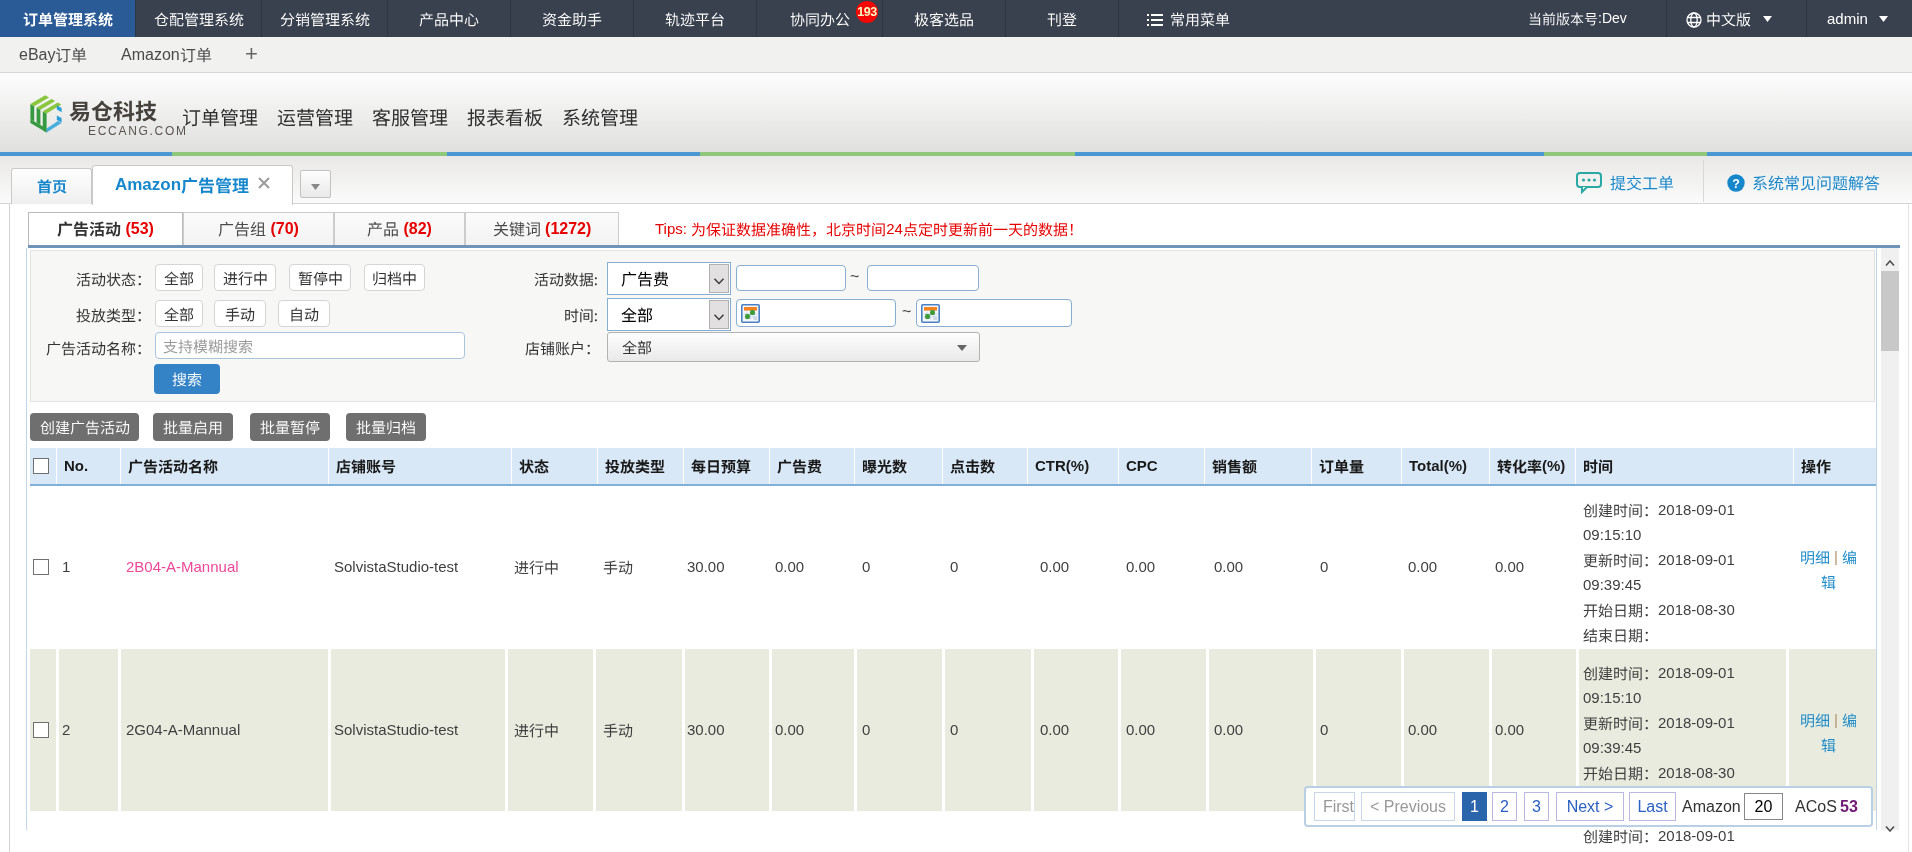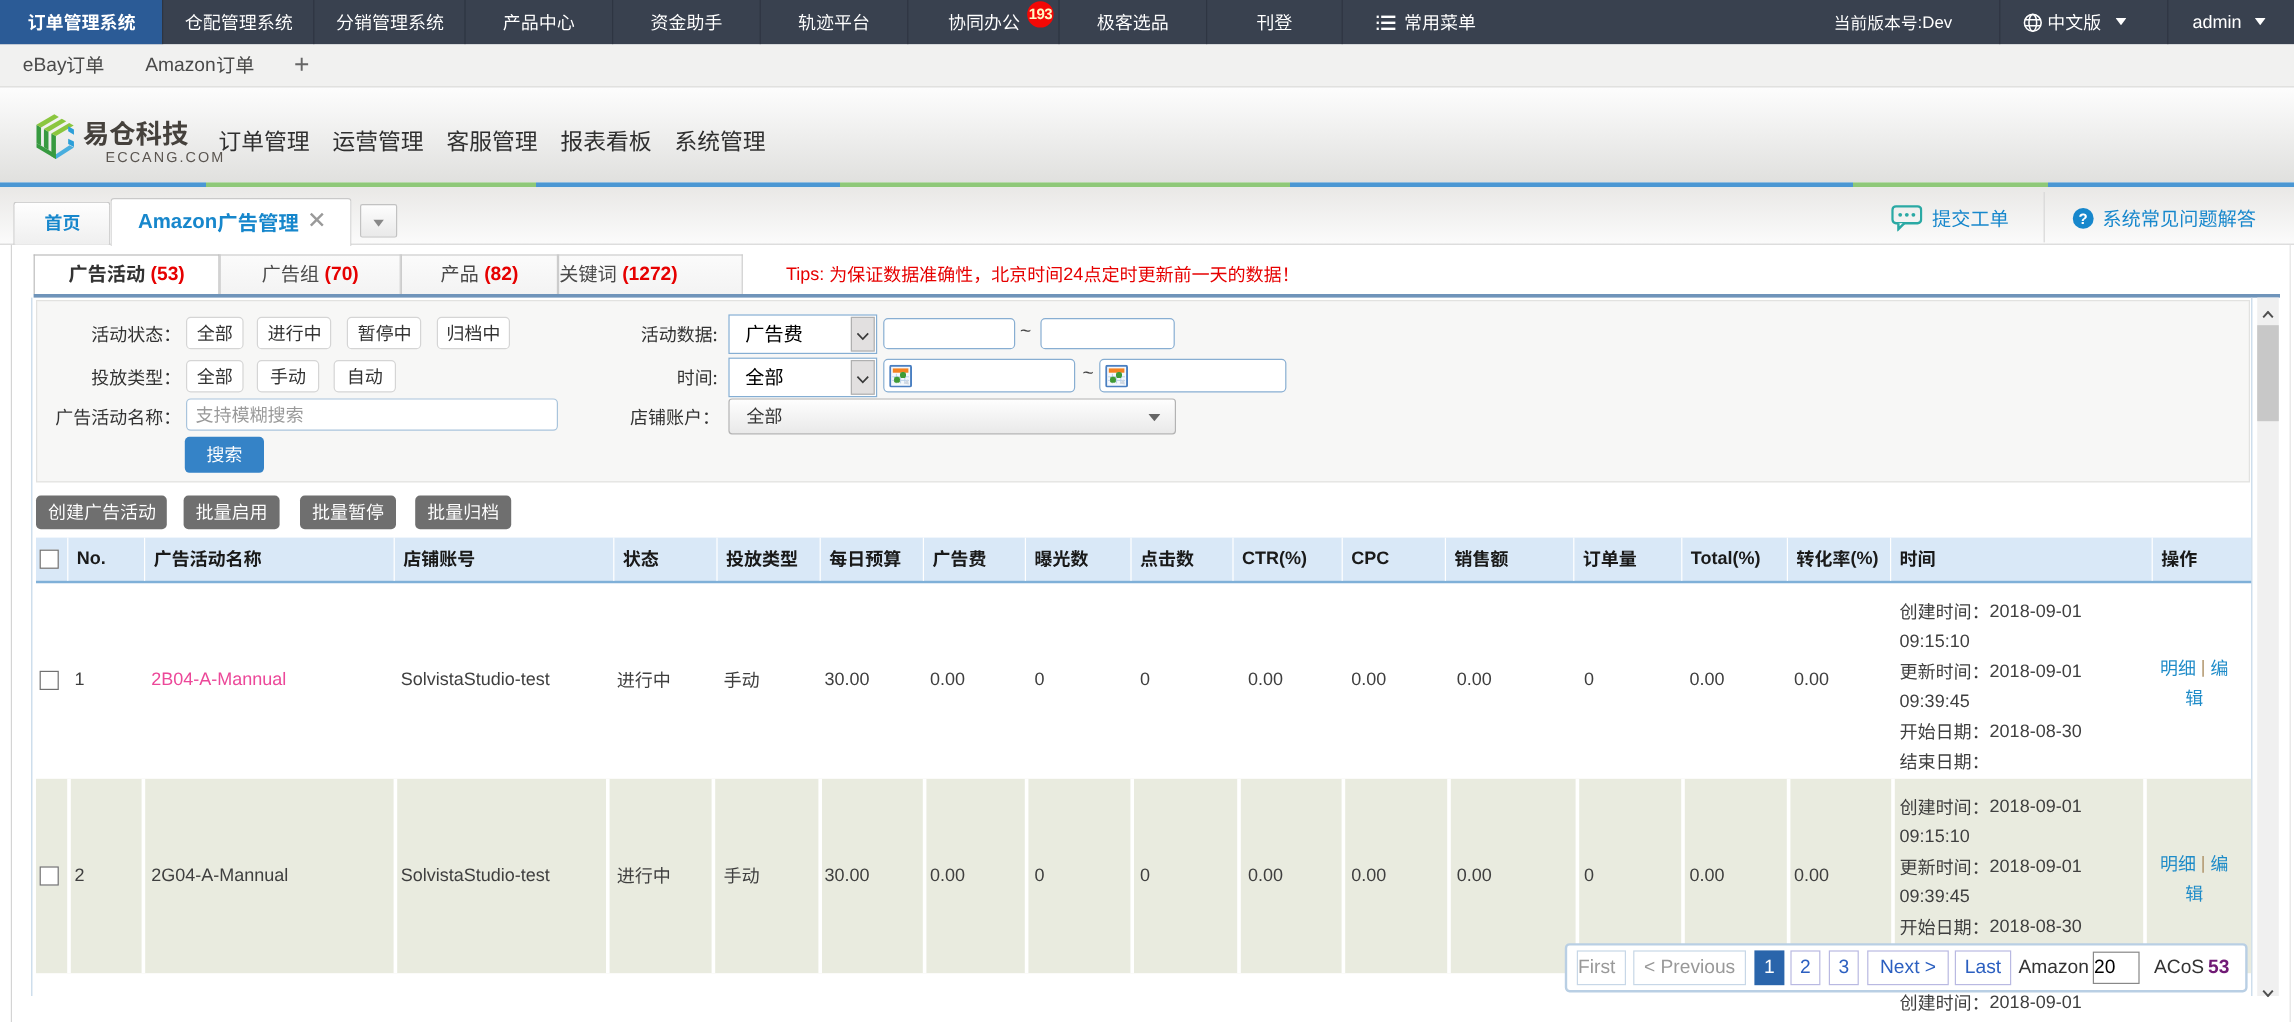--- a/index.html
+++ b/index.html
@@ -288,21 +288,21 @@
         <use href="#r48" x="1000"></use>
         <use href="#r49" x="2000"></use>
       </g>
     </svg> (70)</div>
 <div class="ab" style="left:334px;top:212px;width:131px;height:33px;background:linear-gradient(#fbfbfb,#f3f3f3);border:1px solid #ccc;border-bottom:none;text-align:center;line-height:31px;font-size:16px;font-weight:bold;color:#e60000"><svg class="t" style="vertical-align:-3px;" width="32" height="16" viewBox="0 0 32.0 16">
       <g fill="#4a4a4a" transform="translate(0,14.1) scale(0.0160,-0.0160)">
         <use href="#re" x="0"></use>
         <use href="#rf" x="1000"></use>
       </g>
     </svg> (82)</div>
-<div class="ab" style="left:465px;top:212px;width:154px;height:33px;background:linear-gradient(#fbfbfb,#f3f3f3);border:1px solid #ccc;border-bottom:none;text-align:left;line-height:31px;font-size:16px;font-weight:bold;color:#e60000"><svg class="t" style="vertical-align:-3px;" width="48" height="16" viewBox="0 0 48.0 16">
+<div class="ab" style="left:465px;top:212px;width:154px;height:33px;background:linear-gradient(#fbfbfb,#f3f3f3);border:1px solid #ccc;border-bottom:none;text-align:center;line-height:31px;font-size:16px;font-weight:bold;color:#e60000"><svg class="t" style="vertical-align:-3px;" width="48" height="16" viewBox="0 0 48.0 16">
       <g fill="#4a4a4a" transform="translate(0,14.1) scale(0.0160,-0.0160)">
         <use href="#r4a" x="0"></use>
         <use href="#r4b" x="1000"></use>
         <use href="#r4c" x="2000"></use>
       </g>
     </svg> (1272)</div>
 <div class="ab" style="left:655px;top:214px;height:30px;line-height:30px;font-size:15px;color:#e60000">Tips: <svg class="t" style="vertical-align:-3px;" width="195" height="15" viewBox="0 0 195.0 15">
       <g fill="#e60000" transform="translate(0,13.2) scale(0.0150,-0.0150)">
         <use href="#r4d" x="0"></use>
         <use href="#r4e" x="1000"></use>
@@ -845,29 +845,29 @@
 <div class="ab" style="left:1583px;top:823px;height:25px;line-height:25px;font-size:15px;color:#3f3f3f"><svg class="t" style="vertical-align:-3px;" width="75" height="15" viewBox="0 0 75.0 15">
       <g fill="#3f3f3f" transform="translate(0,13.2) scale(0.0150,-0.0150)">
         <use href="#r82" x="0"></use>
         <use href="#r83" x="1000"></use>
         <use href="#r58" x="2000"></use>
         <use href="#r59" x="3000"></use>
         <use href="#r66" x="4000"></use>
       </g>
     </svg>2018-09-01</div>
 <div class="ab" style="left:1304px;top:786px;width:569px;height:41px;background:#fff;border:2px solid #b9cfe4;border-radius:4px"></div>
-<div class="ab" style="left:1314px;top:792px;width:41px;height:29px;border:1px solid #c7d7e7;text-align:left;line-height:27px;font-size:16px;color:#999;white-space:nowrap">First</div>
+<div class="ab" style="left:1314px;top:792px;width:41px;height:29px;border:1px solid #c7d7e7;text-align:right;line-height:27px;font-size:16px;color:#999;white-space:nowrap">First</div>
 <div class="ab" style="left:1361px;top:792px;width:94px;height:29px;border:1px solid #c7d7e7;text-align:center;line-height:27px;font-size:16px;color:#999;white-space:nowrap">&lt; Previous</div>
 <div class="ab" style="left:1462px;top:792px;width:25px;height:29px;background:#2a65ab;text-align:center;line-height:29px;font-size:16px;color:#fff">1</div>
 <div class="ab" style="left:1492px;top:792px;width:25px;height:29px;border:1px solid #b9b9e2;text-align:center;line-height:27px;font-size:16px;color:#2b5fc0;white-space:nowrap">2</div>
 <div class="ab" style="left:1524px;top:792px;width:25px;height:29px;border:1px solid #b9b9e2;text-align:center;line-height:27px;font-size:16px;color:#2b5fc0;white-space:nowrap">3</div>
 <div class="ab" style="left:1556px;top:792px;width:68px;height:29px;border:1px solid #b9b9e2;text-align:center;line-height:27px;font-size:16px;color:#2b5fc0;white-space:nowrap">Next &gt;</div>
 <div class="ab" style="left:1629px;top:792px;width:47px;height:29px;border:1px solid #b9b9e2;text-align:center;line-height:27px;font-size:16px;color:#2b5fc0;white-space:nowrap">Last</div>
 <div class="ab" style="left:1682px;top:792px;height:29px;line-height:29px;font-size:16px;color:#333">Amazon</div>
-<div class="ab" style="left:1744px;top:793px;width:39px;height:27px;border:1px solid #888;line-height:25px;font-size:16px;color:#000">20</div>
+<div class="ab" style="left:1744px;top:793px;width:39px;height:27px;border:1px solid #888;text-align:center;line-height:25px;font-size:16px;color:#000">20</div>
 <div class="ab" style="left:1795px;top:792px;height:29px;line-height:29px;font-size:16px;color:#333">ACoS</div>
 <div class="ab" style="left:1840px;top:792px;height:29px;line-height:29px;font-size:16px;color:#701a75;font-weight:bold">53</div>
 <div class="ab" style="left:1881px;top:248px;width:18px;height:582px;background:#f0f0f0"></div>
 <div class="ab" style="left:1881px;top:252px;width:18px;height:17px;text-align:center"><svg width="10" height="6" viewBox="0 0 10 6">
       <path d="M1 5.5 L5 1 L9 5.5" stroke="#505050" stroke-width="1.6" fill="none"></path>
     </svg></div>
 <div class="ab" style="left:1881px;top:271px;width:18px;height:80px;background:#c8c8c8"></div>
 <div class="ab" style="left:1881px;top:812px;width:18px;height:17px;text-align:center;padding-top:6px"><svg width="10" height="6" viewBox="0 0 10 6">
       <path d="M1 0.5 L5 5 L9 0.5" stroke="#505050" stroke-width="1.6" fill="none"></path>
     </svg></div>

